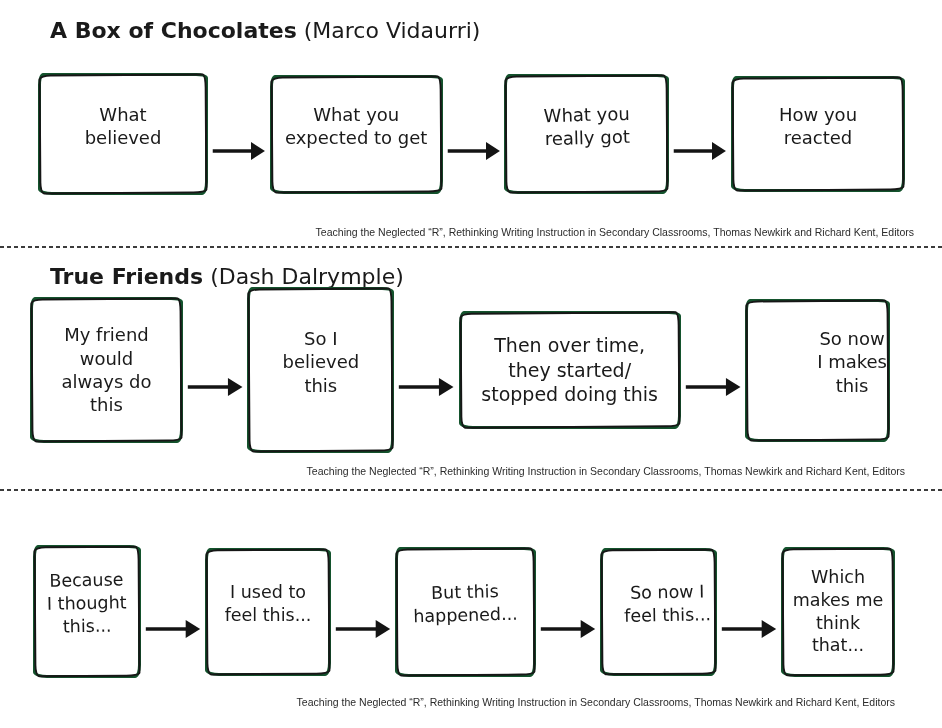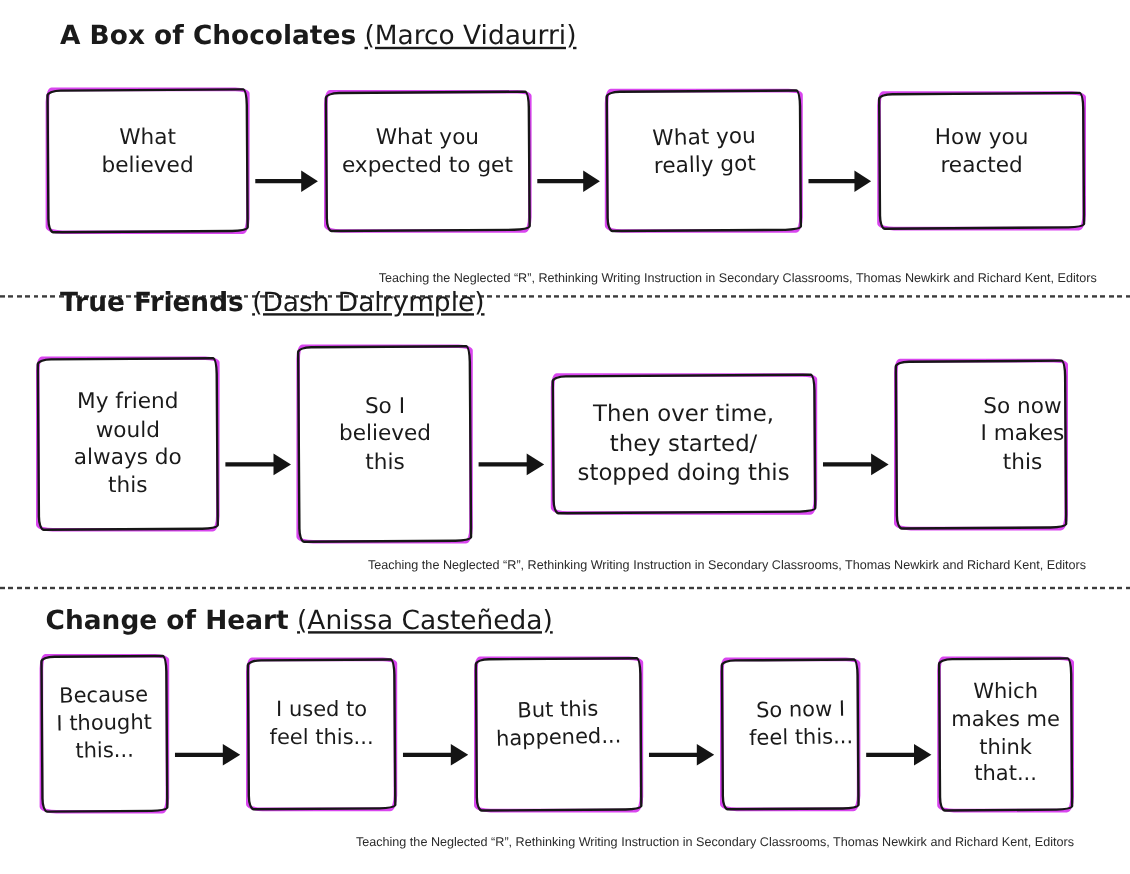--- a/index.html
+++ b/index.html
@@ -5,35 +5,35 @@
   html,body { margin:0; padding:0; background:#ffffff; }
   .page {
     position:relative; width:942px; height:728px;
     background:#ffffff; overflow:hidden;
     font-family:"DejaVu Sans", sans-serif; color:#1a1a1a;
   }
 
   
   .title { position:absolute; font-size:22px; white-space:nowrap; }
   .title .name   { font-weight:bold; }
-  .title .author { font-weight:normal; margin-left:7px;text-decoration:underline; }
+  .title .author { font-weight:normal; margin-left:7px; }
   #t1 { left:50px; top:18px; }
-  #t2 { left:50px; top:240px; }
+  #t2 { left:50px; top:264px; }
   #t3 { left:38px; top:505px; }
 
   
   .row { position:absolute; display:flex; align-items:center; }
   #row1 { left:38px; top:72px;  width:867px; height:124px; }
   #row2 { left:30px; top:297px; width:860px; height:146px; }
   #row3 { left:33px; top:545px; width:862px; height:133px; }
 
   
   .box {
     position:relative; flex:0 0 auto; background:#fff;
-    border:3px solid #d946ef;
+    border:3px solid #14532d;
     border-radius:5px 12px 6px 14px / 12px 5px 13px 6px;
     display:flex; flex-direction:column; justify-content:center; align-items:center;
     text-align:center; font-size:18px; line-height:1.3; box-sizing:border-box;
   }
   .box::before {
     content:""; position:absolute; inset:-2px;
     border:2px solid #161616;
     border-radius:12px 4px 14px 5px / 5px 14px 4px 12px;
     transform:rotate(0.35deg); pointer-events:none;
   }
@@ -187,23 +187,20 @@
         <div>So now</div>
         <div>I makes</div>
         <div>this</div>
       </div>
     </div>
   </div>
 
   <div class="cite" id="c2">Teaching the Neglected “R”, Rethinking Writing Instruction in Secondary Classrooms, Thomas Newkirk and Richard Kent, Editors</div>
   <div class="divider" id="d2"></div>
 
-  <div class="title" id="t3">
-    <span class="name">Change of Heart</span><span class="author">(Anissa Casteñeda)</span>
-  </div>
 
   <div class="row" id="row3">
     <div class="box b31 bias-up">
       <div class="txt tilt-b">
         <div>Because</div>
         <div>I thought</div>
         <div>this...</div>
       </div>
     </div>
     <div class="arrow">

